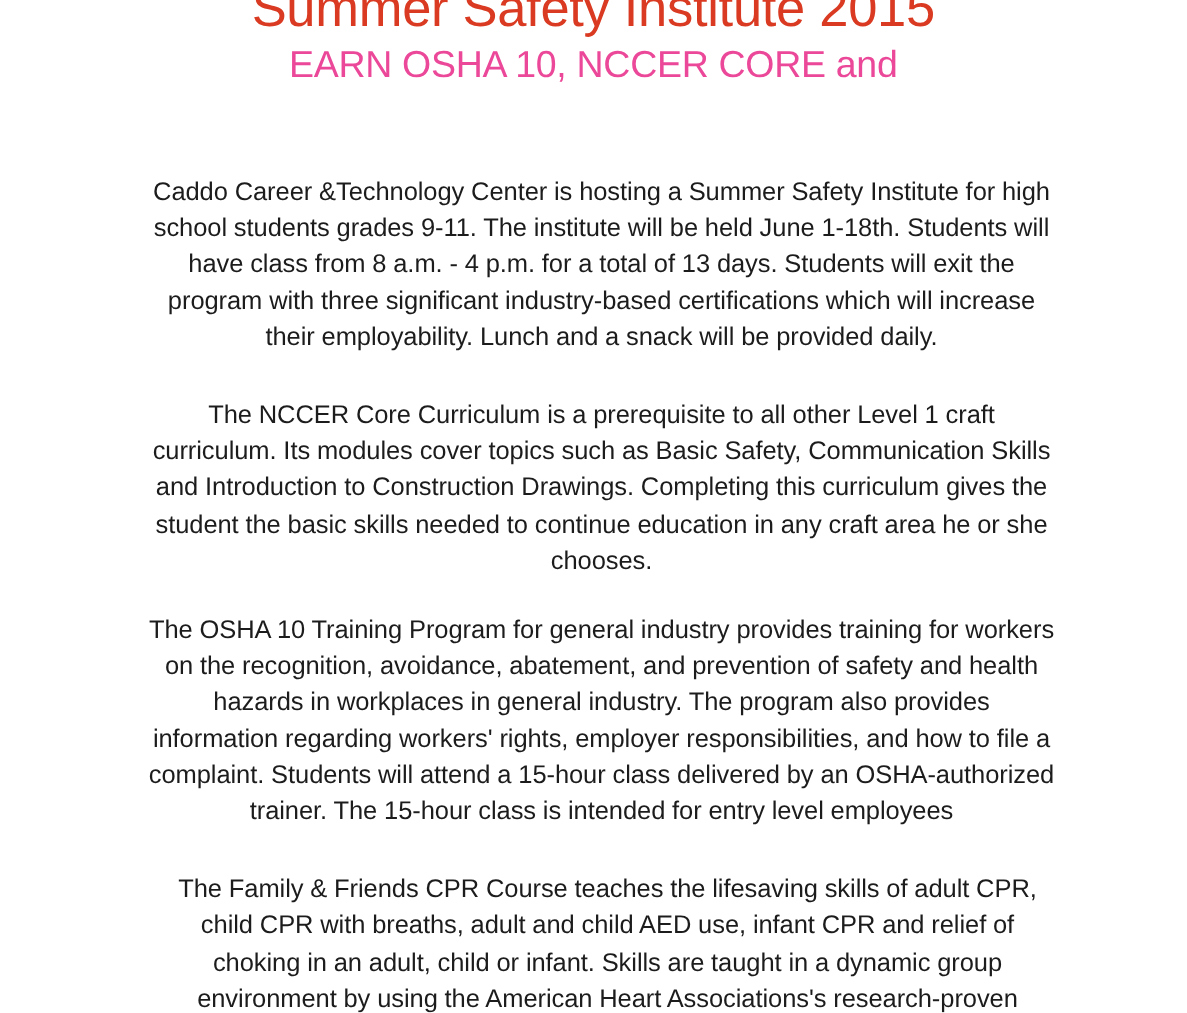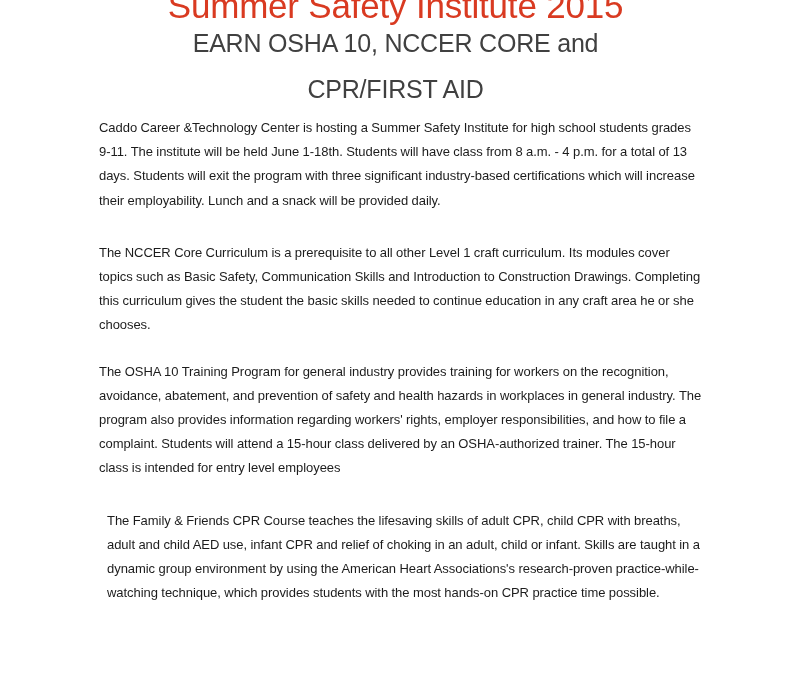--- a/index.html
+++ b/index.html
@@ -48,61 +48,60 @@
     margin-top: -12px;
     white-space: nowrap;
   }
 
   .title-sub {
     display: block;
     font-family: "Liberation Sans", sans-serif;
     font-size: 25px;
     line-height: 30px;
     font-weight: 400;
-    color: #404040;
+    color: #ec4899;
     letter-spacing: -0.2px;
     margin: 16px;
     white-space: nowrap;
   }
   .title-sub.line1 { margin-top: 4px; }
   .title-sub.line2 { margin-top: 2px; }
 
   
   .body-copy {
     position: absolute;
     left: 99px;
     top: 116px;
     width: 604px;
   }
 
   .para {
     font-family: "Liberation Sans", sans-serif;
-    font-size: 13px;
+    font-size: 17px;
     line-height: 24.2px;
     color: #1c1c1c;
     margin: 0;
     letter-spacing: -0.05px;
-    text-align: left;
+    text-align: center;
     word-spacing: -0.1px;
   }
 
   .para.gap-sm { margin-top: 28px; }
   .para.gap-lg { margin-top: 22px; }
   .para.gap-lg2 { margin-top: 28px; }
   .para.indent { padding-left: 8px; }
 </style>
 </head>
 <body>
 
 <div class="page">
 
   <div class="header">
     <h1 class="title-main">Summer Safety Institute 2015</h1>
     <h2 class="title-sub line1">EARN OSHA 10, NCCER CORE and</h2>
-    <h2 class="title-sub line2">CPR/FIRST AID</h2>
   </div>
 
   <div class="body-copy">
     <p class="para">Caddo Career &amp;Technology Center is hosting a Summer Safety Institute for high school students grades 9-11. The institute will be held June 1-18th. Students will have class from 8 a.m. - 4 p.m. for a total of 13 days. Students will exit the program with three significant industry-based certifications which will  increase their employability. Lunch and a snack will be provided daily.</p>
 
     <p class="para gap-sm">The NCCER Core Curriculum is a prerequisite to all other Level 1 craft curriculum. Its modules cover topics such as Basic Safety, Communication Skills and Introduction to Construction Drawings. Completing this curriculum gives the student the basic skills needed to continue education in any craft area he or she chooses.</p>
 
     <p class="para gap-lg">The OSHA 10 Training Program for general industry provides training for workers on the recognition, avoidance, abatement, and prevention of safety and health hazards in workplaces in general industry. The program also provides information regarding workers' rights, employer responsibilities, and how to file a complaint.  Students will attend a 15-hour class delivered by an OSHA-authorized trainer. The 15-hour class is intended for entry level employees</p>
 
     <p class="para gap-lg2 indent">The Family &amp; Friends CPR Course teaches the lifesaving skills of adult CPR, child CPR with breaths, adult and child AED use, infant CPR and relief of choking in an adult, child or infant. Skills are taught in a dynamic group environment by using the American Heart Associations's research-proven practice-while-watching technique, which provides students with the most hands-on CPR practice time possible.</p>

